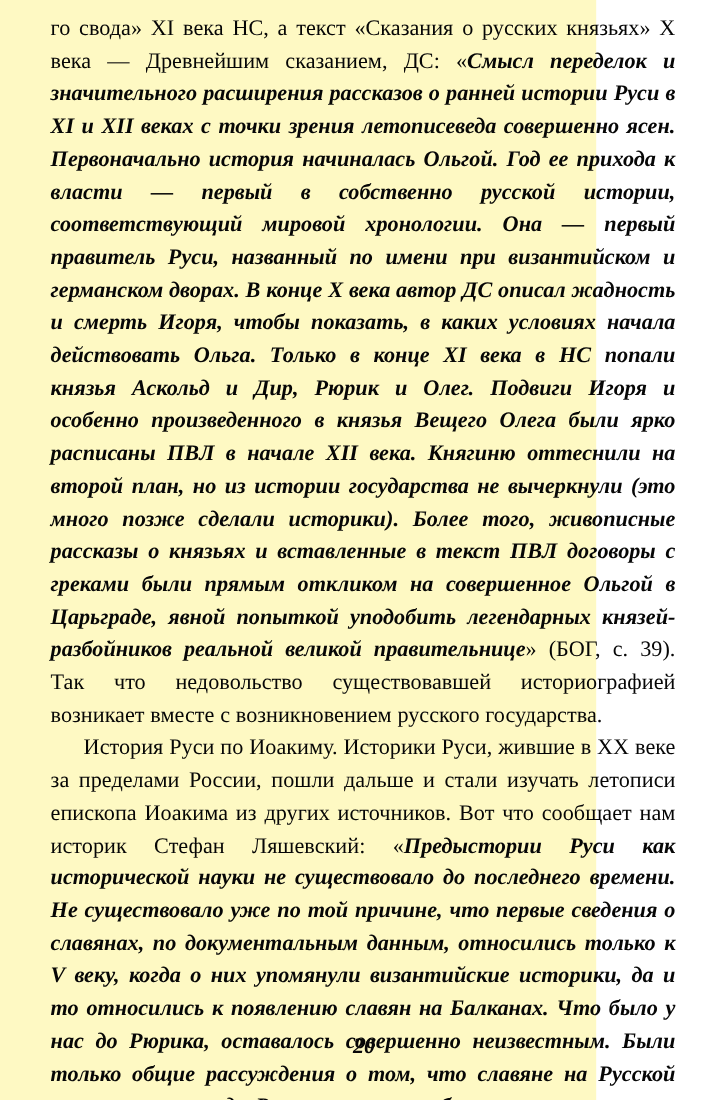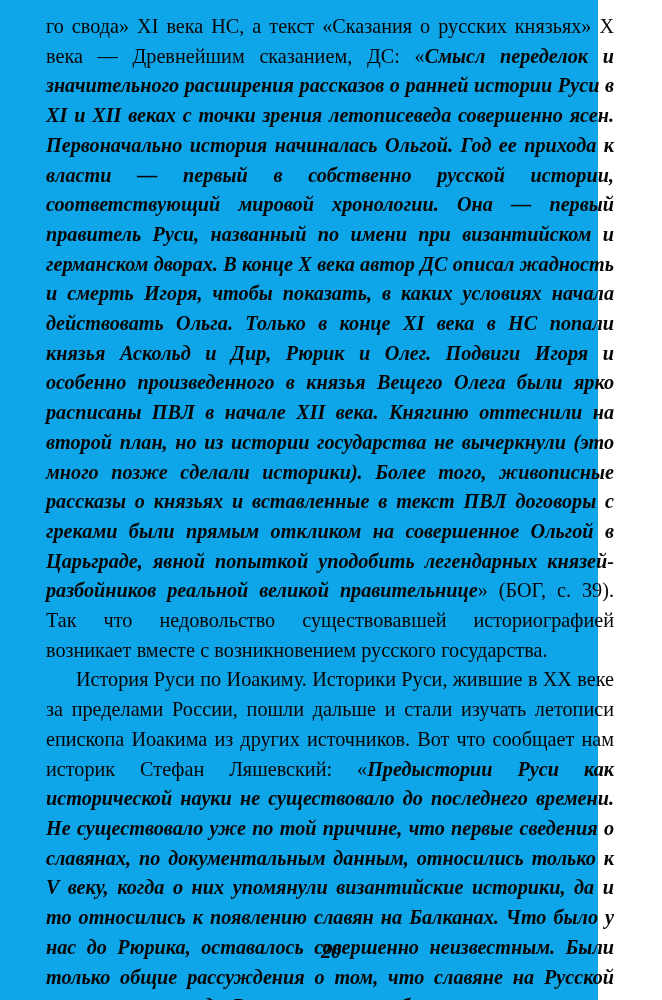--- a/index.html
+++ b/index.html
@@ -10,23 +10,23 @@
   body {
     width: 662px;
     height: 1000px;
     overflow: hidden;
     font-family: "Liberation Serif", "DejaVu Serif", serif;
     color: #000000;
   }
 
   #page {
     position: relative;
-    width: 598px;
+    width: 542px;
     height: 1000px;
-    background: #0ea5e9;
+    background: #fef9c3;
   }
 
   #text-column {
     position: absolute;
     left: 46px;
     top: 12px;
     width: 568px;
   }
 
   .para {

